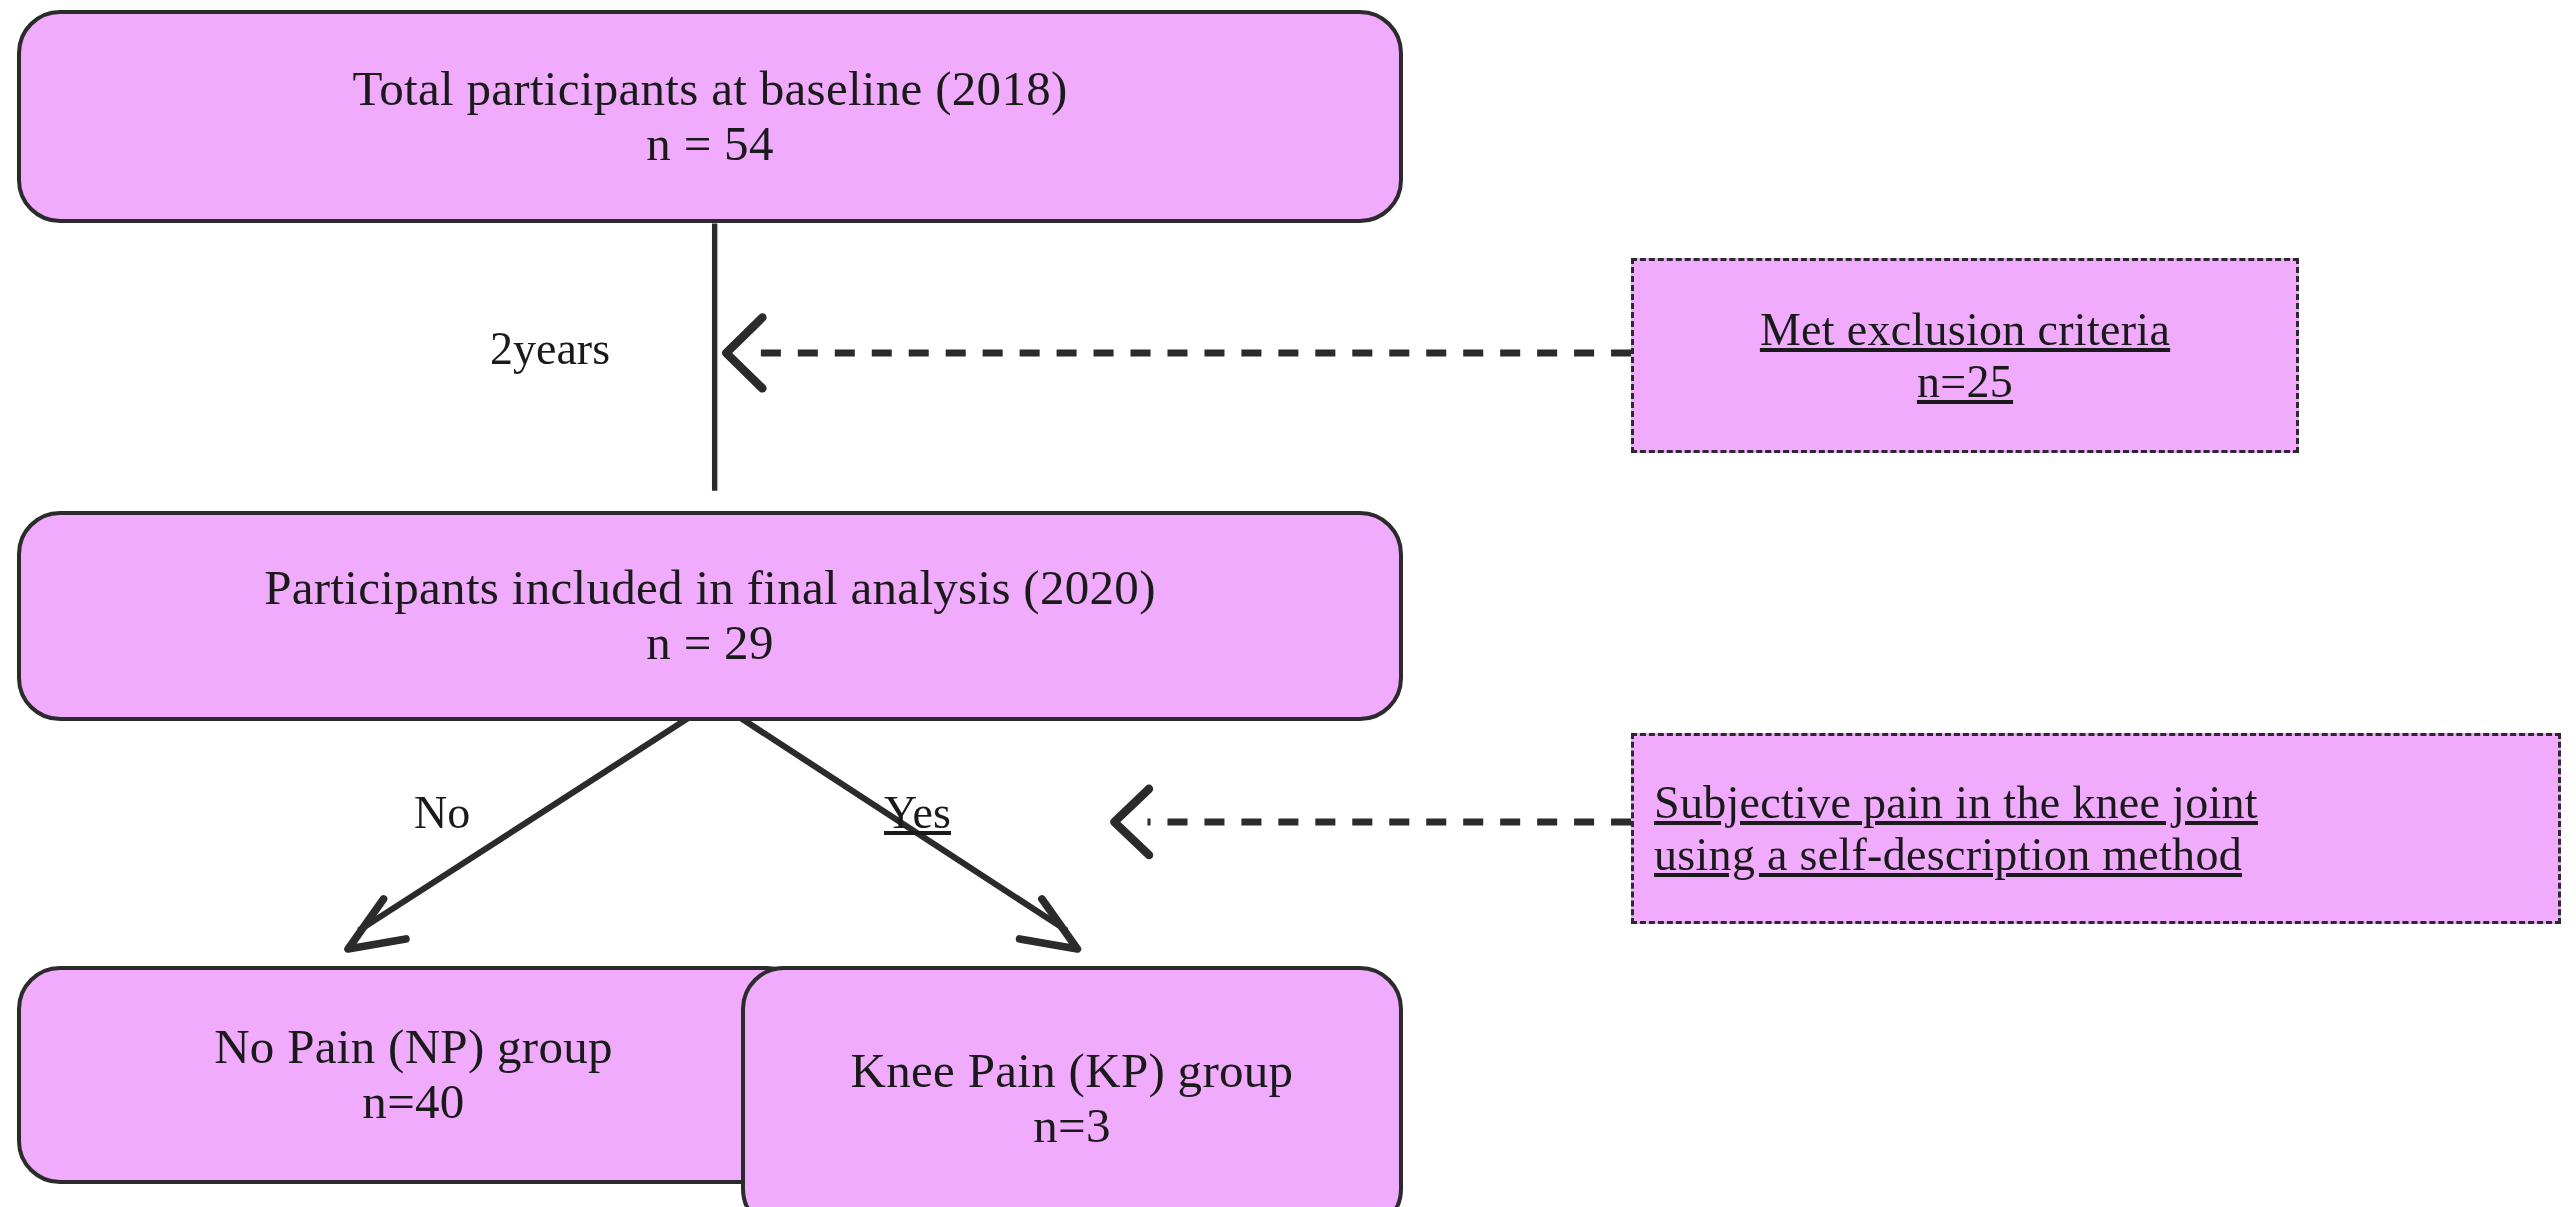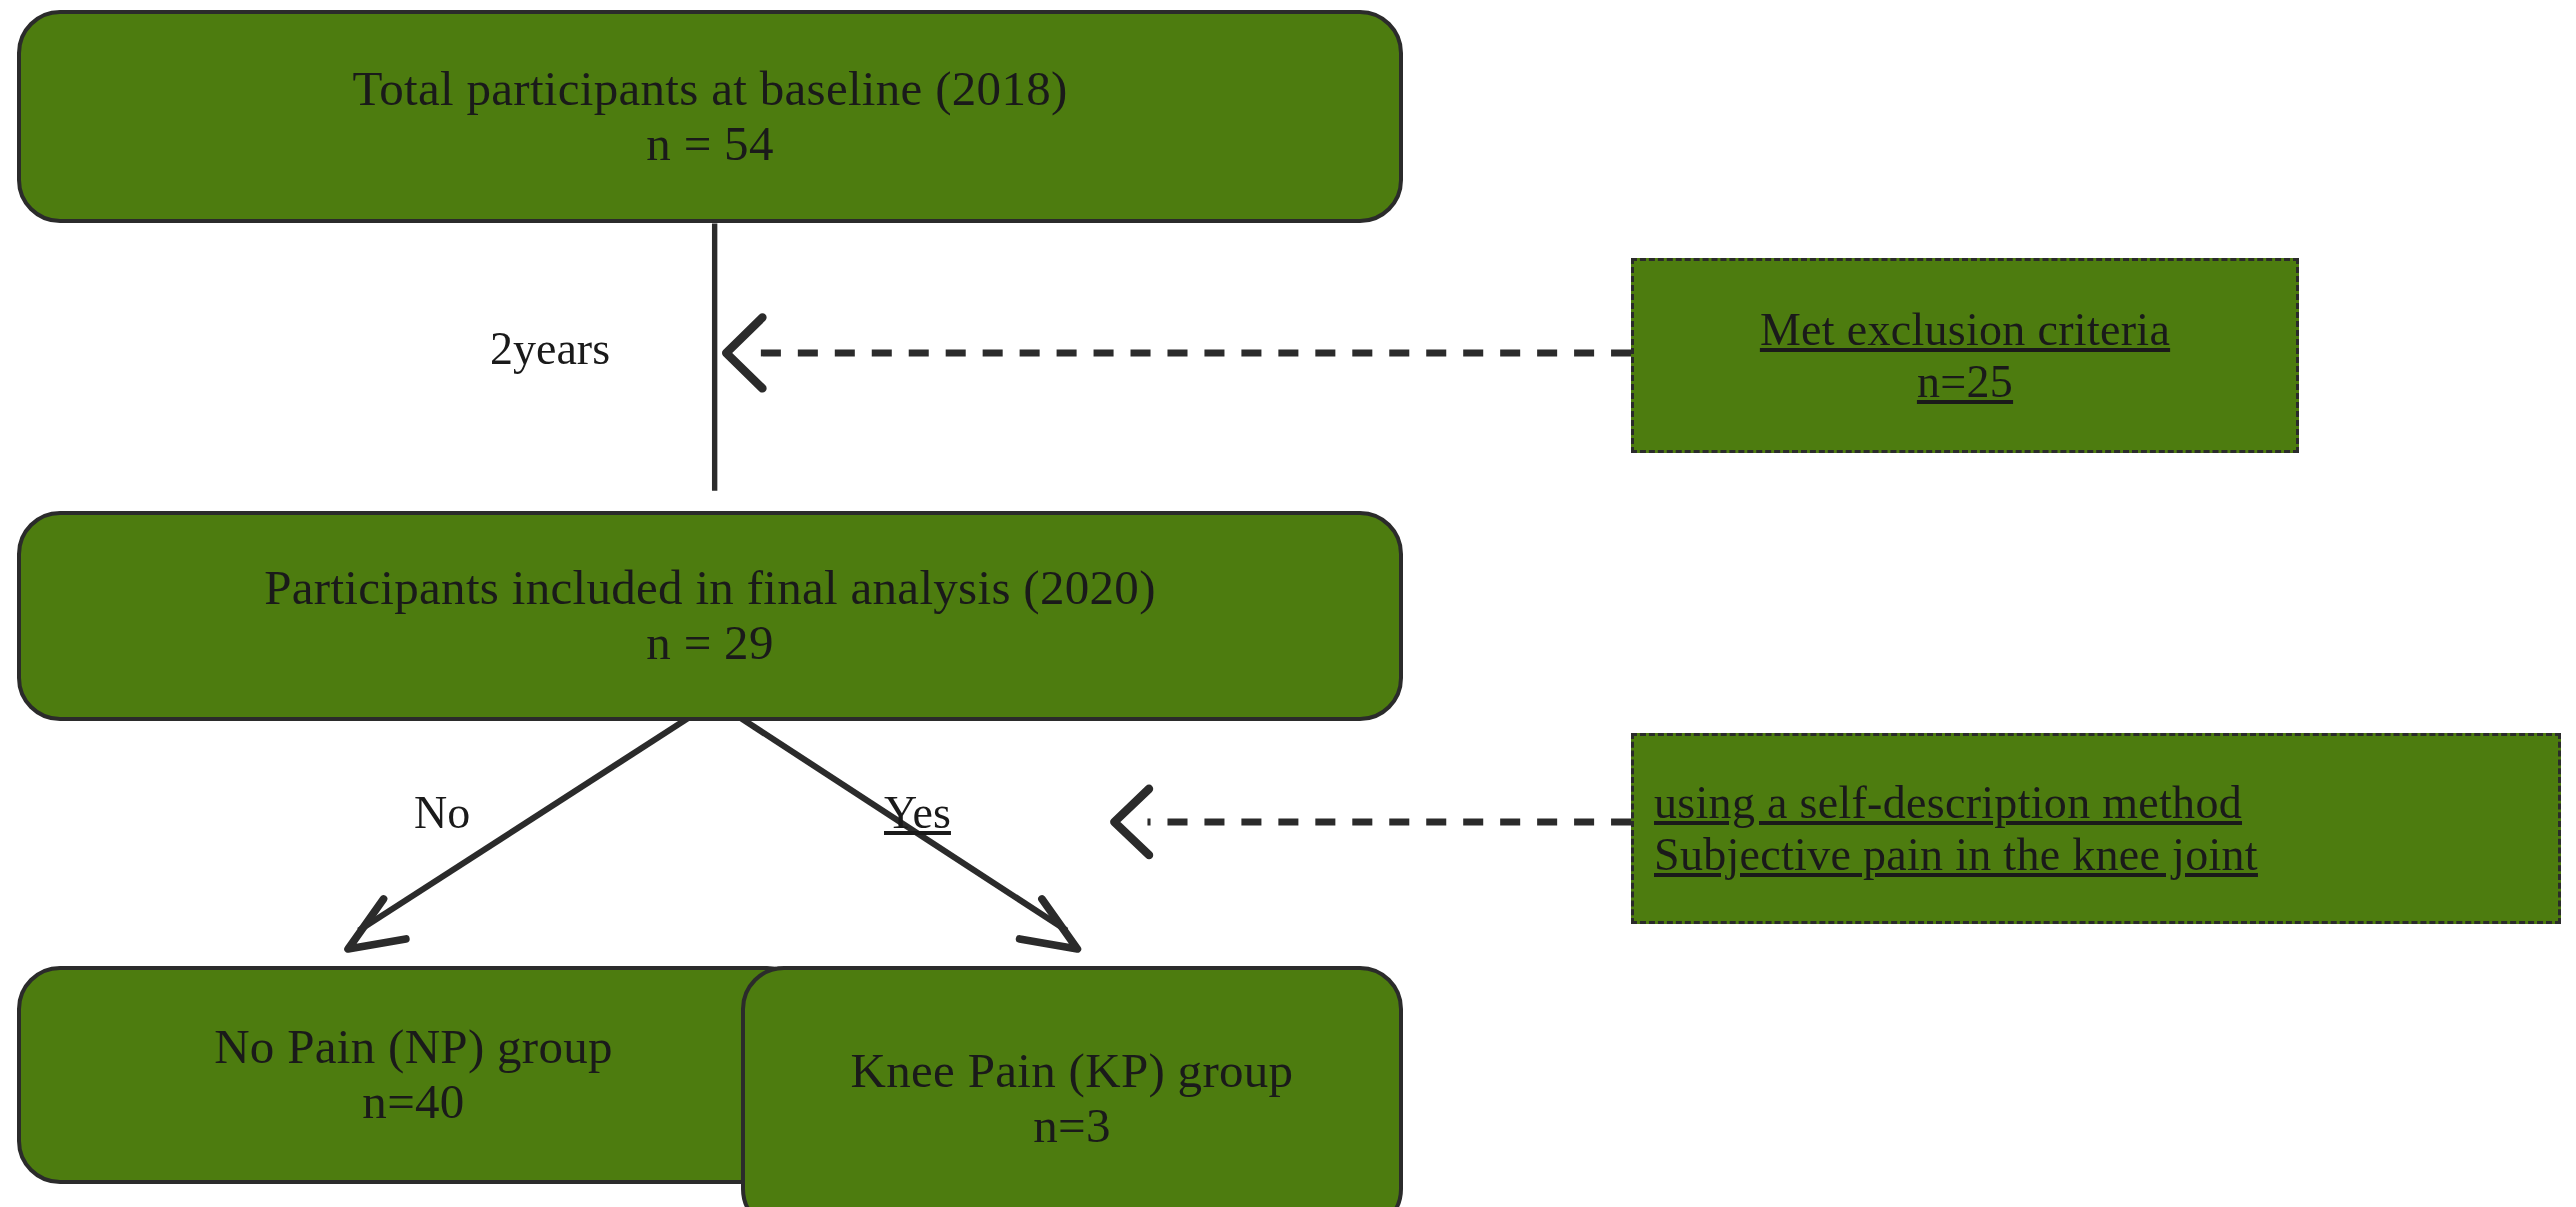--- a/index.html
+++ b/index.html
@@ -15,21 +15,21 @@
     position: relative;
     width: 2576px;
     height: 1208px;
     background: #ffffff;
     overflow: hidden;
   }
   
   .node-box {
     position: absolute;
     box-sizing: border-box;
-    background: #4d7c0f;
+    background: #f0abfc;
     display: flex;
     flex-direction: column;
     align-items: center;
     justify-content: center;
     text-align: center;
     z-index: 3;
   }
   .node-box.solid {
     border: 4.6px solid #2b2b2b;
     border-radius: 43px;
@@ -138,22 +138,22 @@
     <span class="node-line fs-big">Knee Pain (KP) group</span>
     <span class="node-line fs-big">n=3</span>
   </div>
 
   <div class="node-box dashed" id="box-exclusion">
     <span class="node-line fs-mid">Met exclusion criteria</span>
     <span class="node-line fs-mid">n=25</span>
   </div>
 
   <div class="node-box dashed" id="box-subjective">
+    <span class="node-line fs-mid">Subjective pain in the knee joint</span>
     <span class="node-line fs-mid">using a self-description method</span>
-    <span class="node-line fs-mid">Subjective pain in the knee joint</span>
   </div>
 
   <span class="edge-label" id="label-2years">2years</span>
   <span class="edge-label" id="label-no">No</span>
   <span class="edge-label" id="label-yes">Yes</span>
 
 </div>
 
 
 </body></html>

